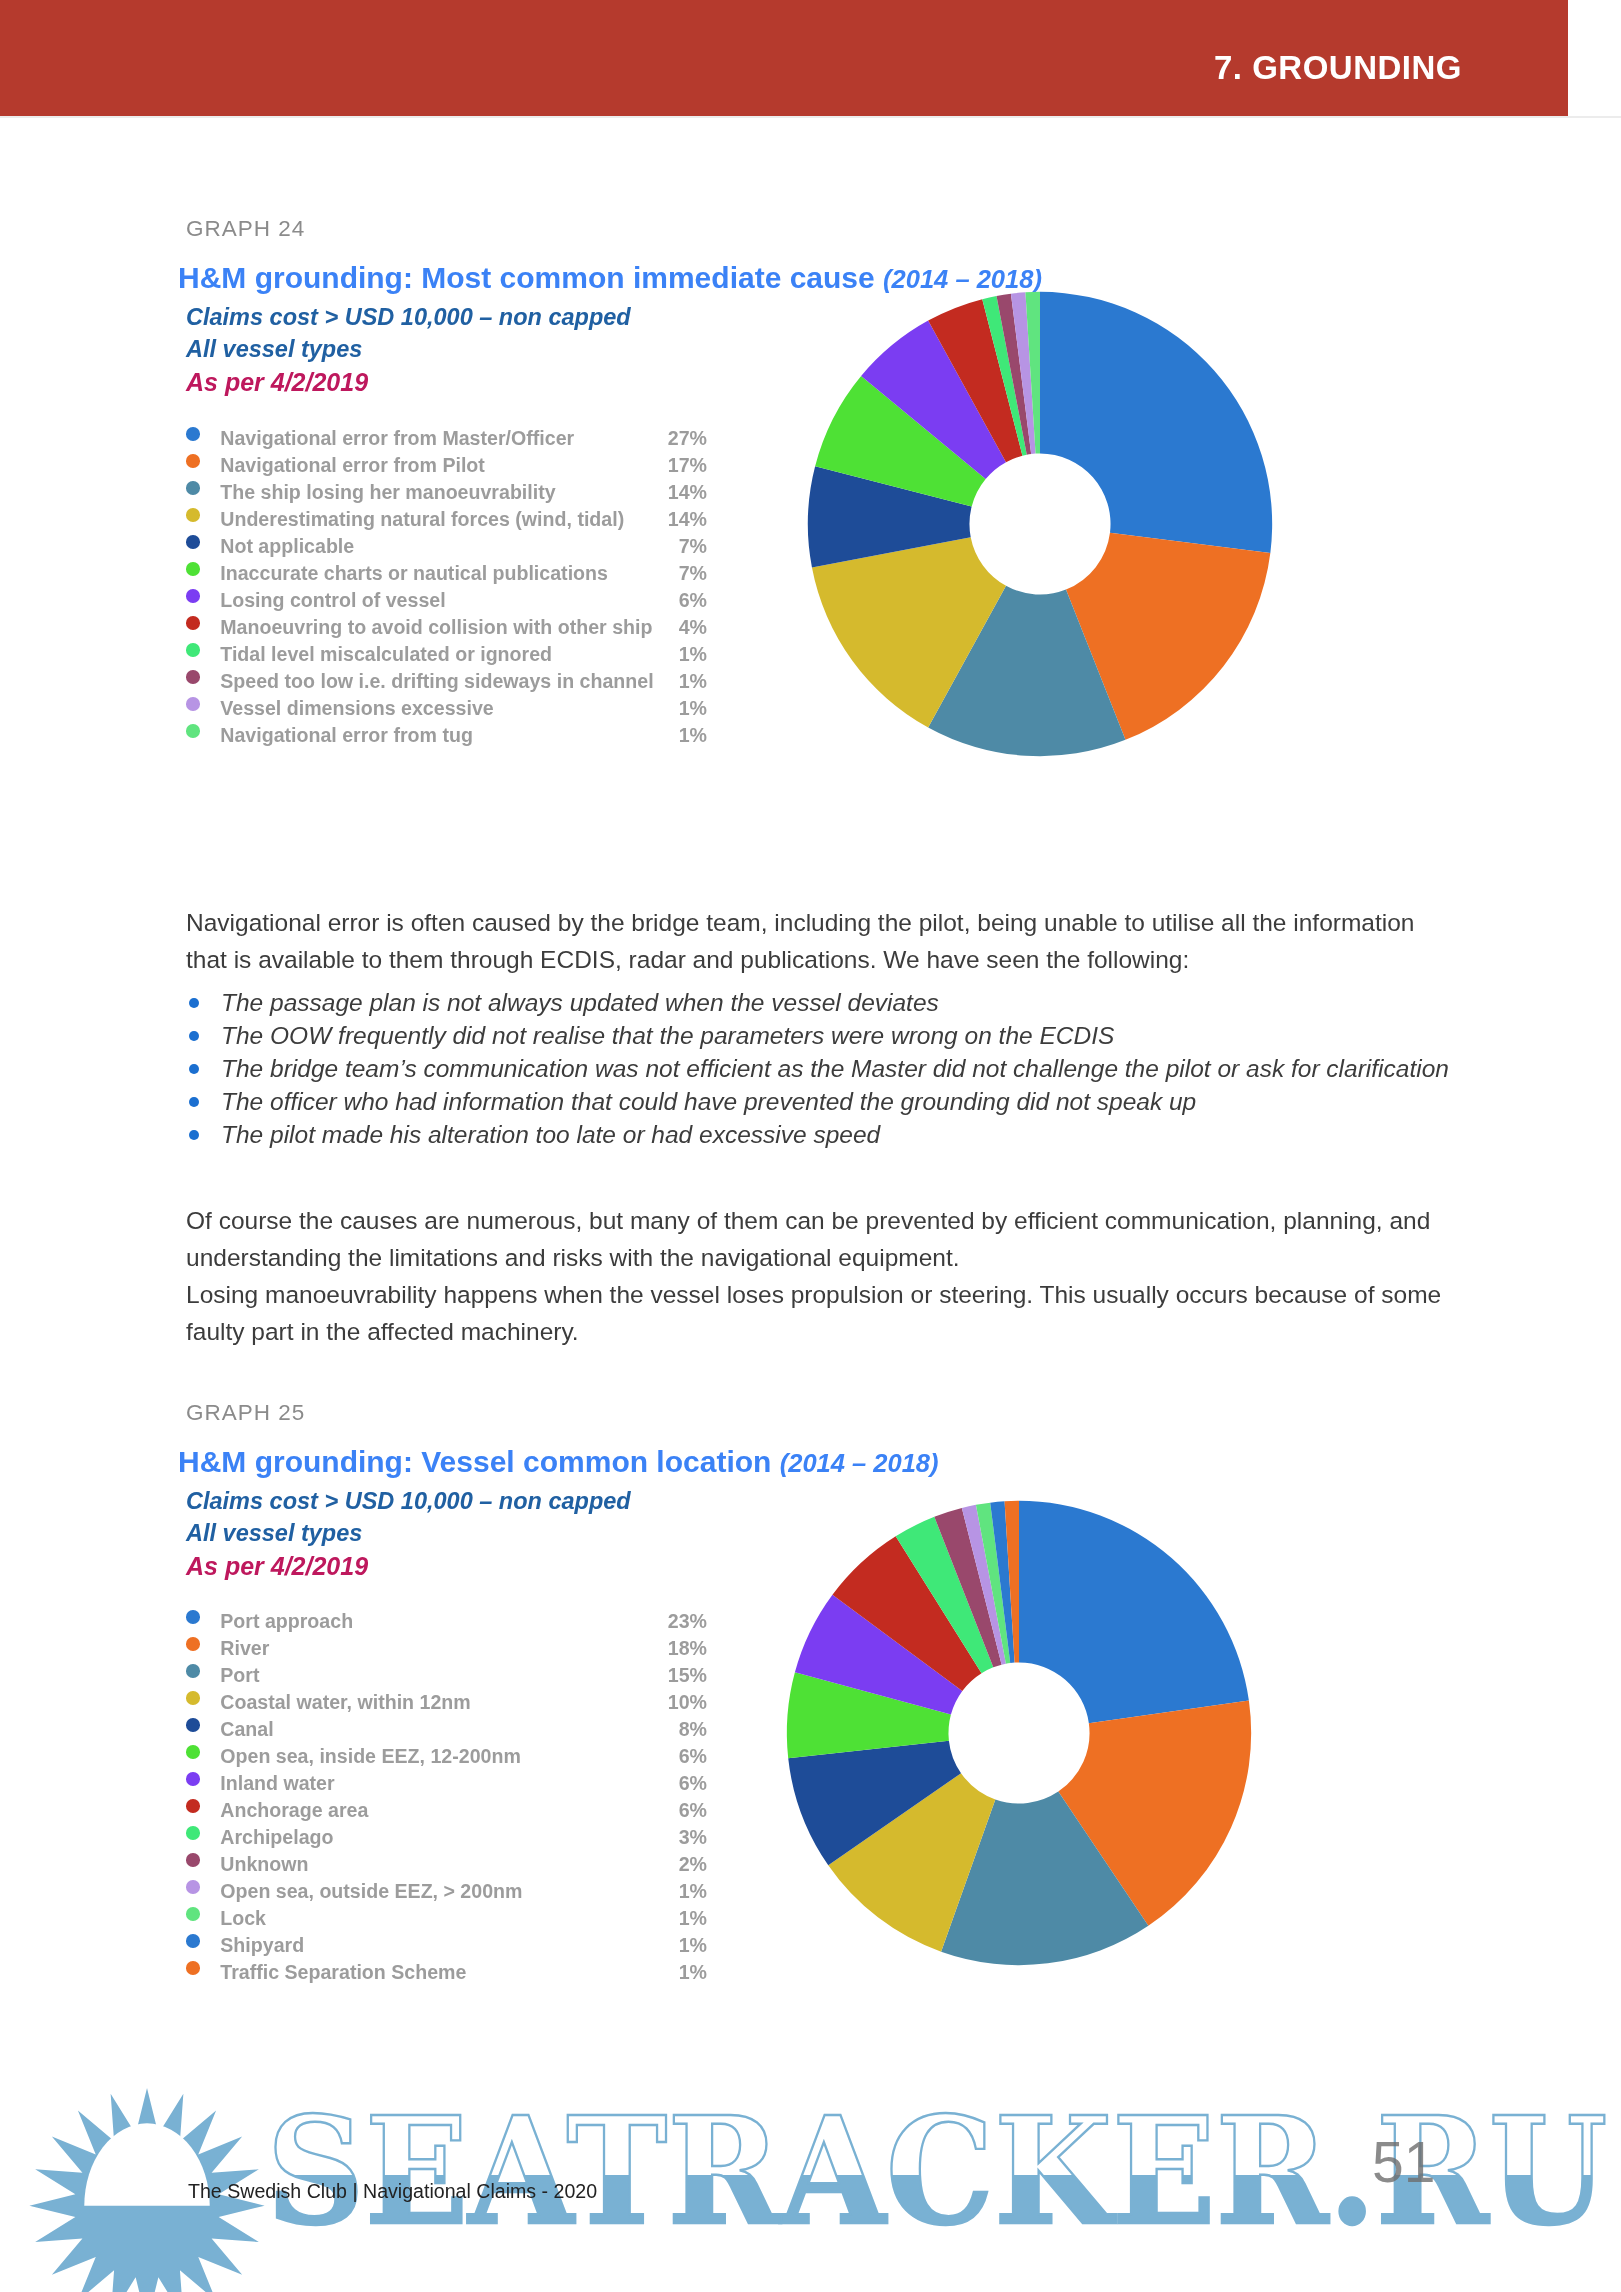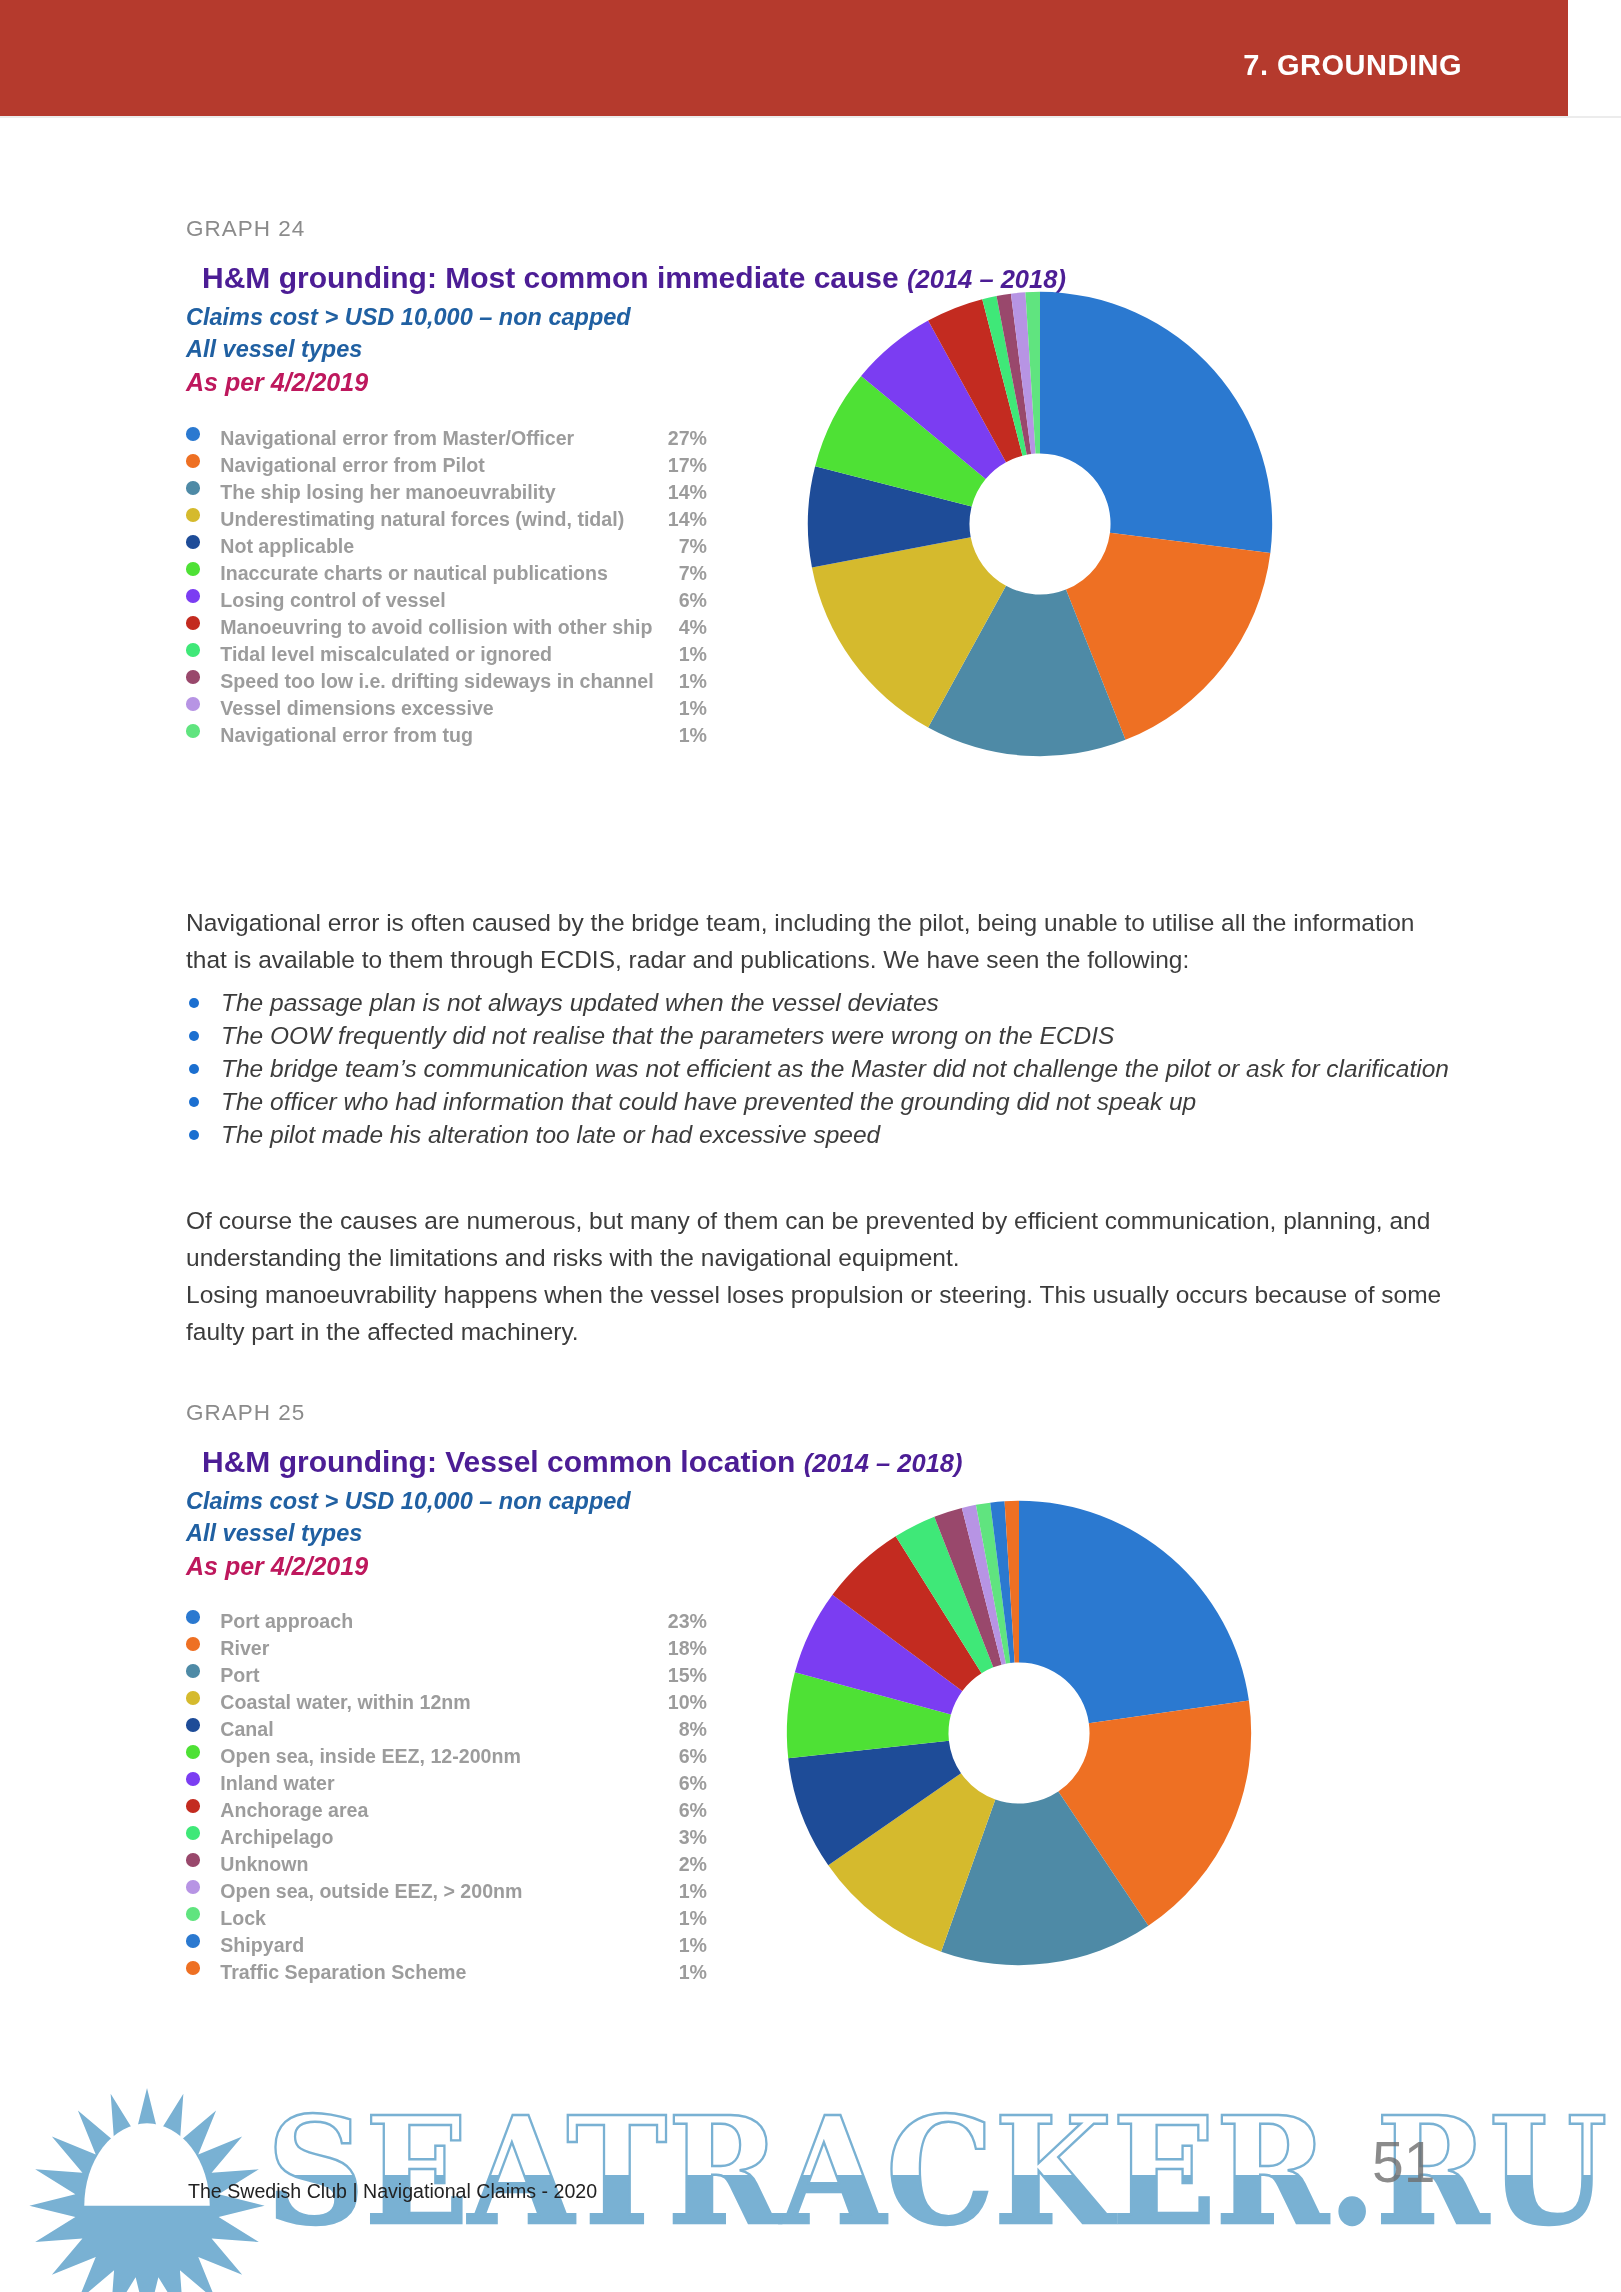--- a/index.html
+++ b/index.html
@@ -2,24 +2,24 @@
 <html><head>
 <meta charset="utf-8">
 <style>
   html,body{margin:0;padding:0;background:#ffffff;}
   .page{position:relative;width:1621px;height:2293px;background:#ffffff;overflow:hidden;
         font-family:"Liberation Sans",sans-serif;color:#3c3c3c;}
   
   .header-bar{position:absolute;left:0;top:0;width:1568px;height:116px;background:#b53a2d;}
   .header-underline{position:absolute;left:0;top:116px;width:100%;height:2px;background:#ececec;}
   .chapter{position:absolute;top:49px;right:159px;color:#ffffff;font-weight:bold;
-           font-size:29px;letter-spacing:0.5px;}
+           font-size:33px;letter-spacing:0.5px;}
   
   .graph-label{position:absolute;left:186px;color:#8b8b8b;font-size:22.5px;letter-spacing:1px;}
-  .chart-title{position:absolute;left:202px;color:#4c1d95;font-weight:bold;font-size:30px;white-space:nowrap;}
+  .chart-title{position:absolute;left:178px;color:#3b82f6;font-weight:bold;font-size:30px;white-space:nowrap;}
   .chart-title .period{font-style:italic;font-size:25.5px;font-weight:bold;}
   .chart-sub{position:absolute;left:186px;color:#2060a2;font-weight:bold;font-style:italic;font-size:23.5px;text-align:center;}
   .chart-asof{position:absolute;left:186px;color:#be185d;font-weight:600;font-style:italic;font-size:25px;}
   
   .legend{position:absolute;left:186px;width:521px;}
   .legend-row{display:flex;height:27px;}
   .legend-dot{width:13.7px;height:13.7px;border-radius:50%;flex:0 0 13.7px;margin-right:20.6px;}
   .legend-label{flex:1;color:#9c9c9c;font-weight:bold;font-size:19.6px;white-space:nowrap;overflow:hidden;}
   .legend-value{color:#9c9c9c;font-weight:bold;font-size:19.6px;text-align:right;}
   

